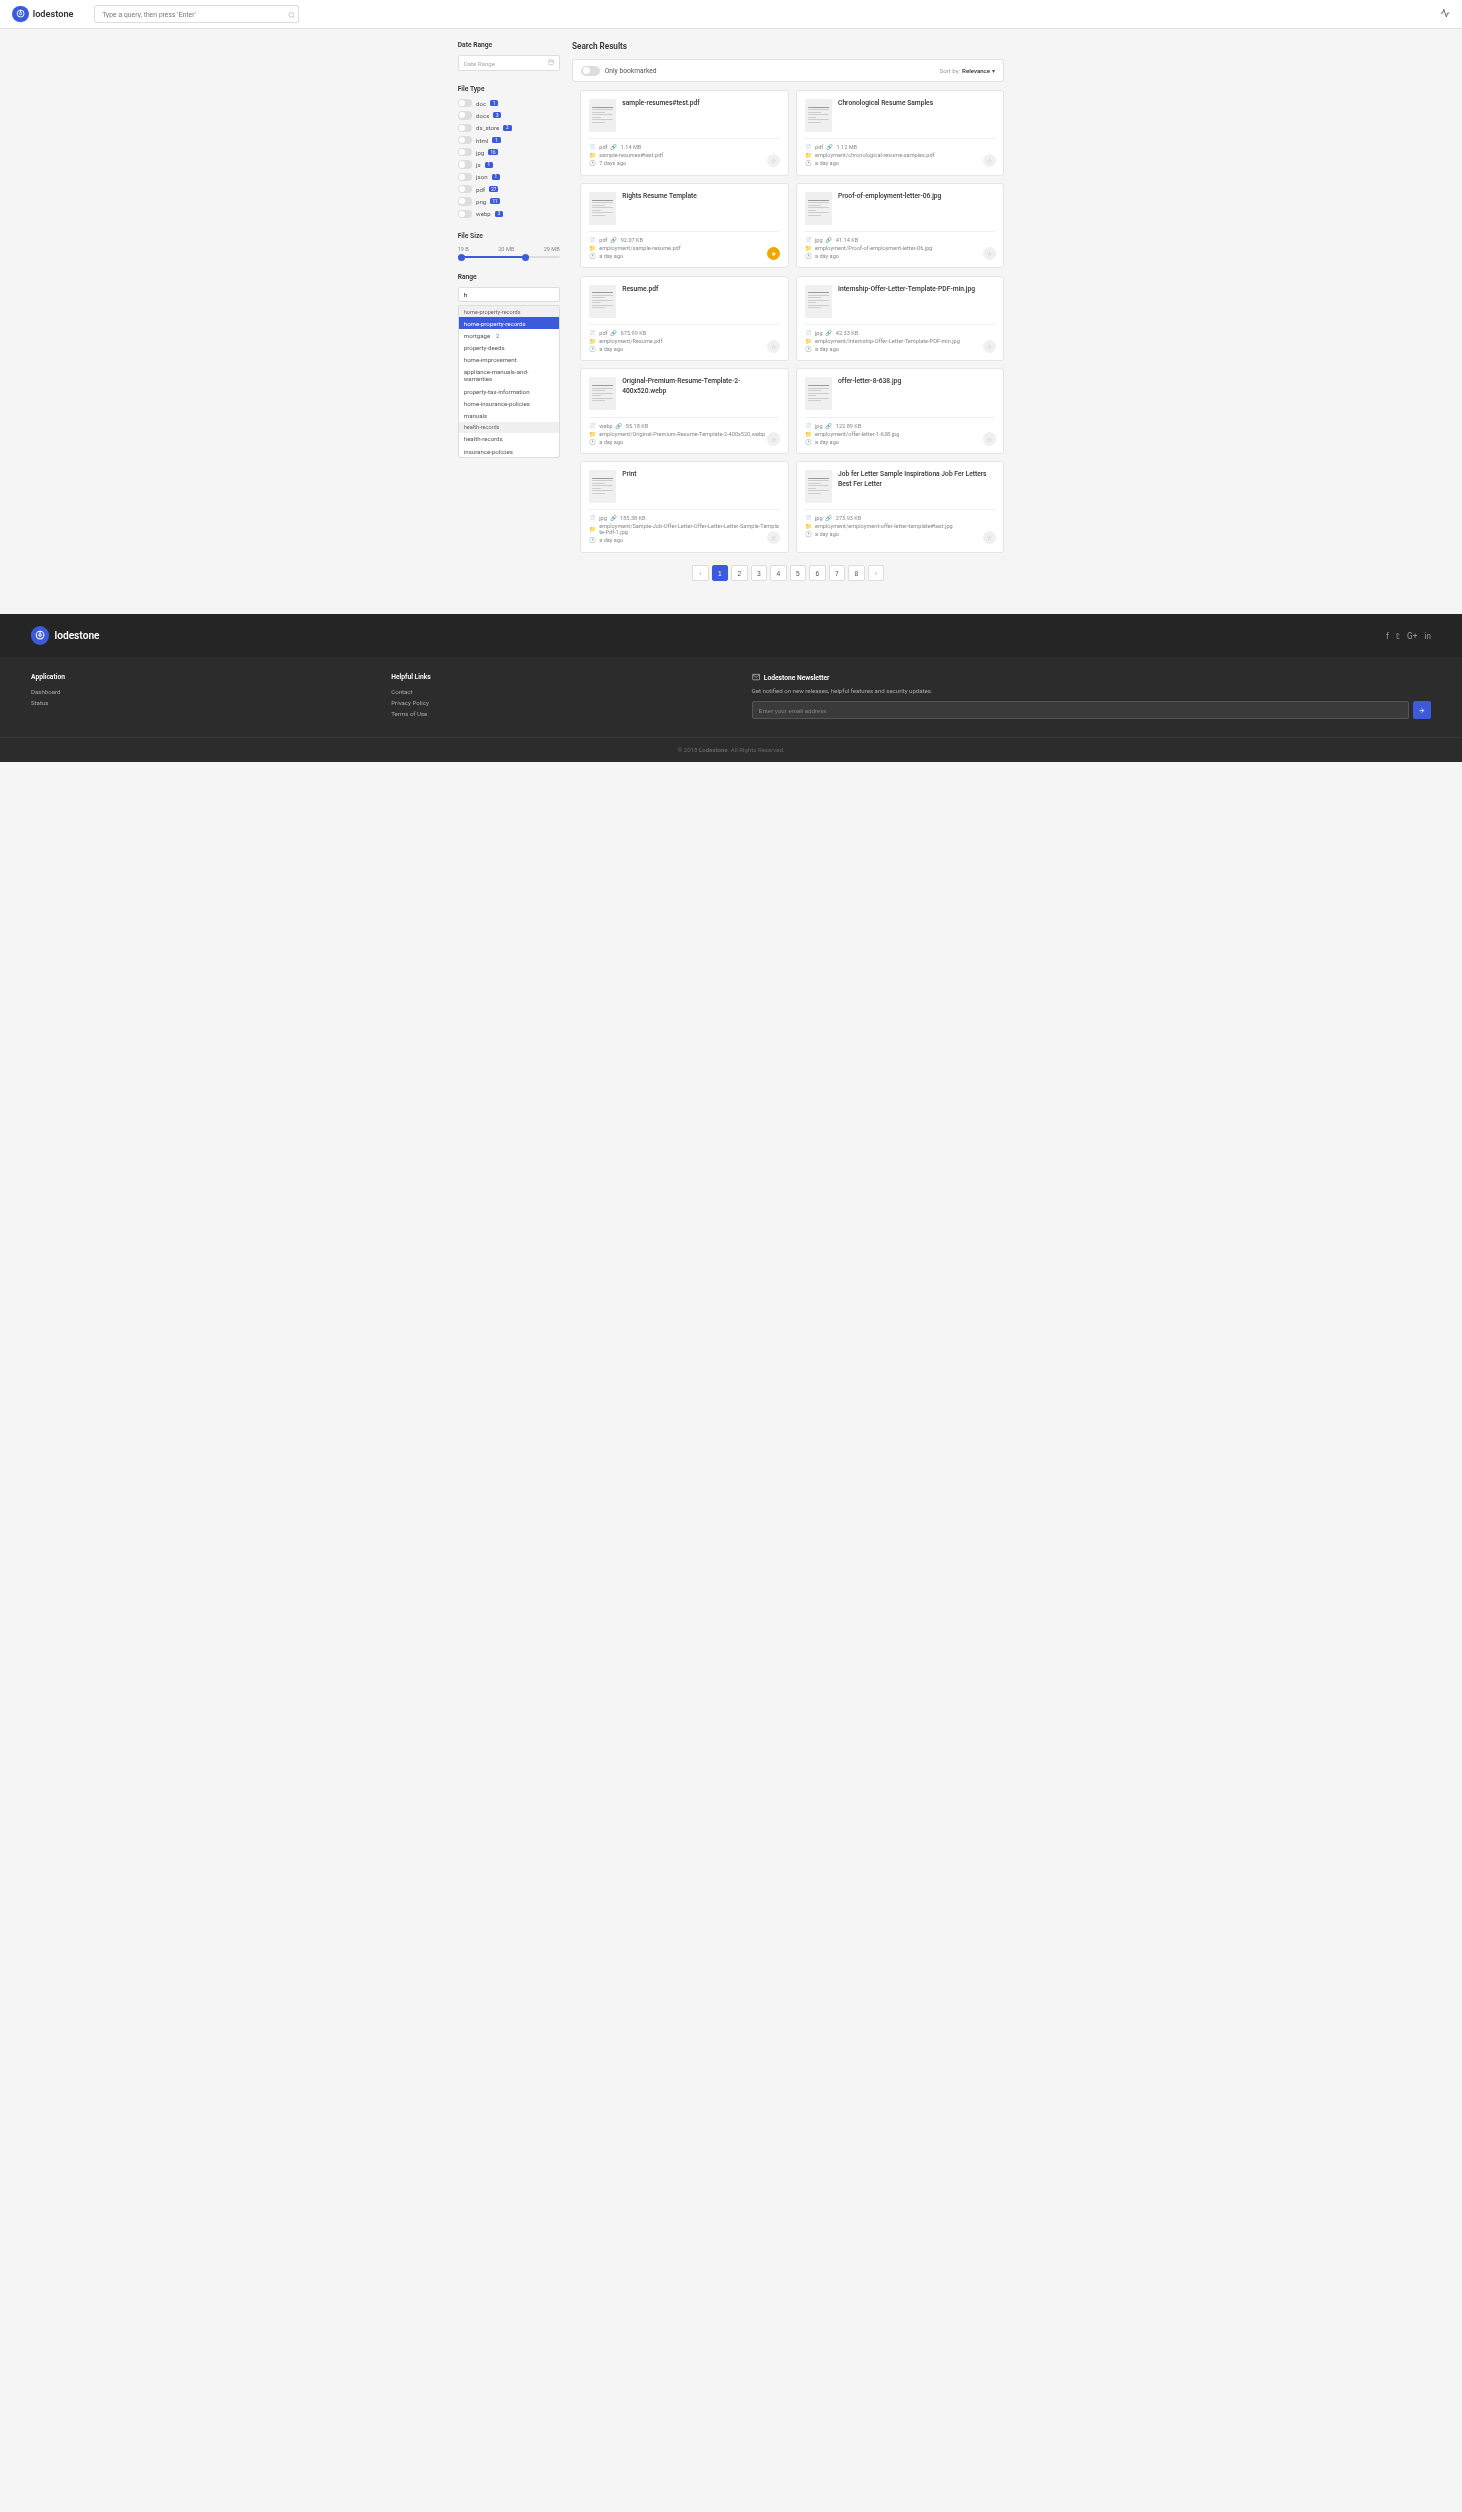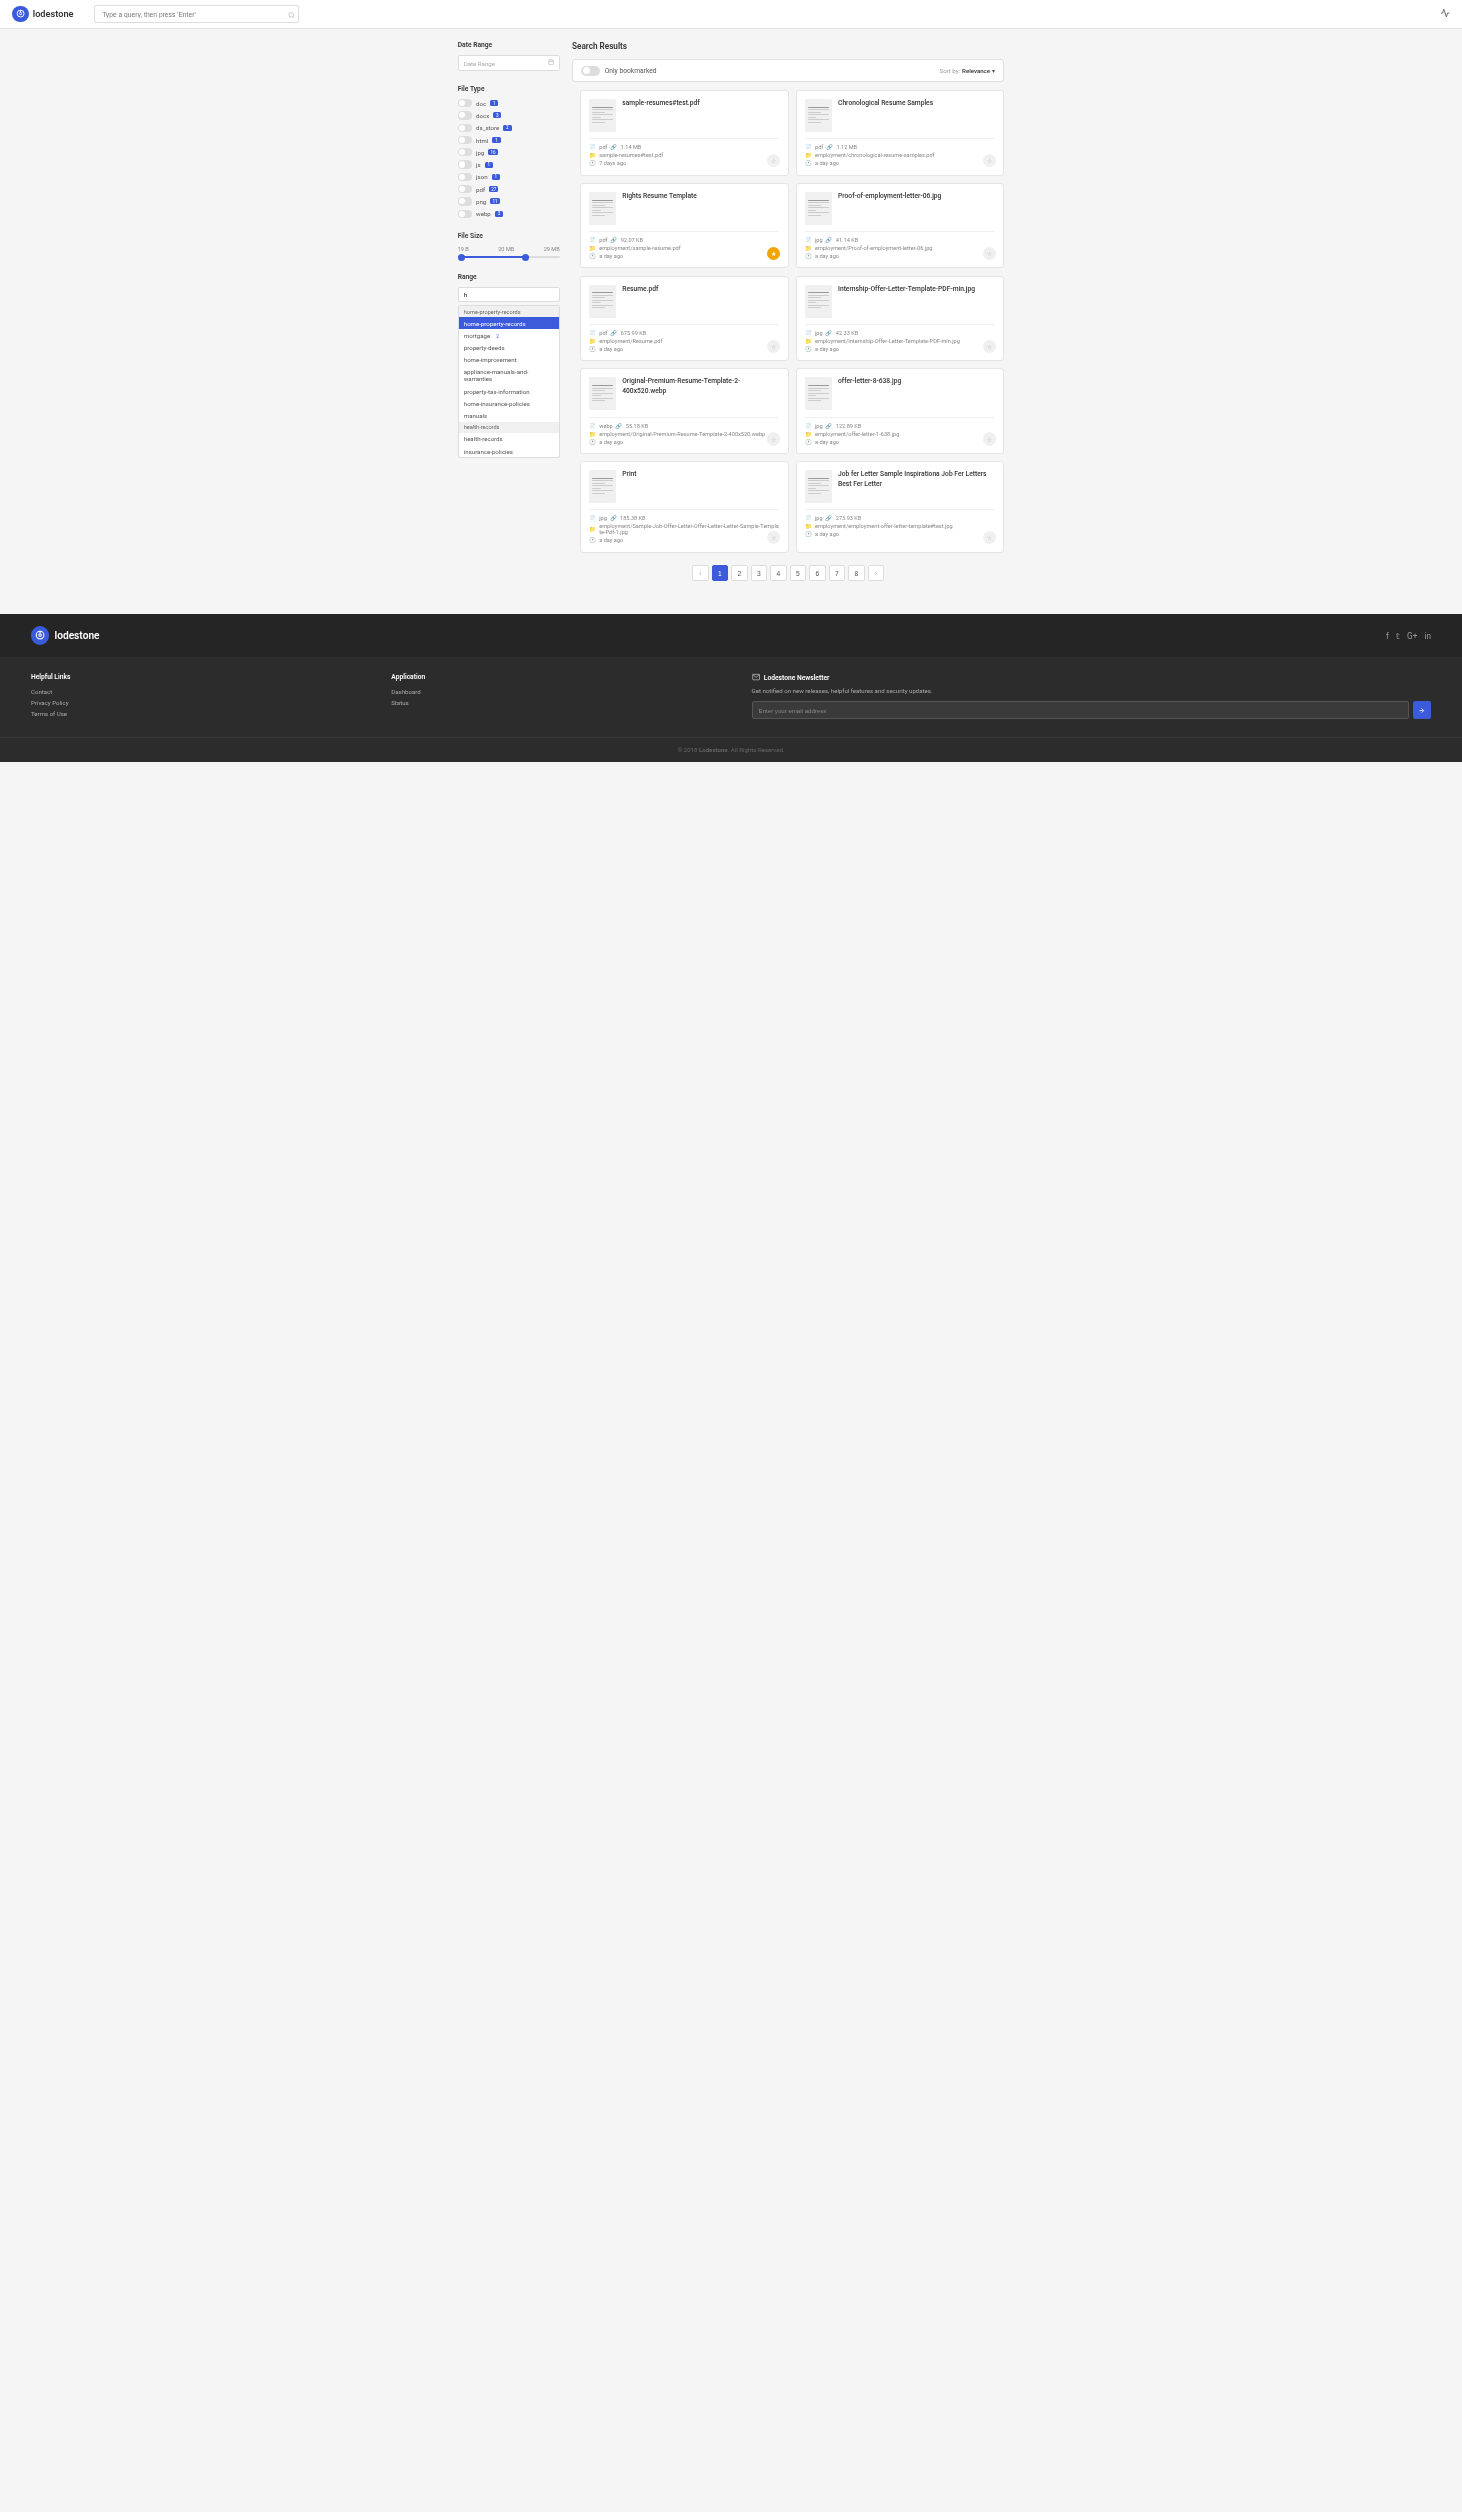--- a/index.html
+++ b/index.html
@@ -653,29 +653,29 @@
     </div>
     <div class="footer-social">
       <span class="social-icon">f</span>
       <span class="social-icon">𝕥</span>
       <span class="social-icon">G+</span>
       <span class="social-icon">in</span>
     </div>
   </div>
   <div class="footer-links">
     <div class="footer-col">
+      <div class="footer-col-title">Application</div>
+      <a class="footer-link">Dashboard</a>
+      <a class="footer-link">Status</a>
+    </div>
+    <div class="footer-col">
       <div class="footer-col-title">Helpful Links</div>
       <a class="footer-link">Contact</a>
       <a class="footer-link">Privacy Policy</a>
       <a class="footer-link">Terms of Use</a>
-    </div>
-    <div class="footer-col">
-      <div class="footer-col-title">Application</div>
-      <a class="footer-link">Dashboard</a>
-      <a class="footer-link">Status</a>
     </div>
     <div class="footer-col">
       <div class="newsletter-icon">
         <svg width="8.2" height="8.2" viewBox="0 0 24 24" fill="none" stroke="#ccc" stroke-width="2">
           <rect x="2" y="4" width="20" height="16" rx="2"></rect>
             <polyline points="22,4 12,13 2,4"></polyline>
         </svg>
         <span>Lodestone Newsletter</span>
       </div>
       <p class="newsletter-desc">Get notified on new releases, helpful features and security updates.</p>

